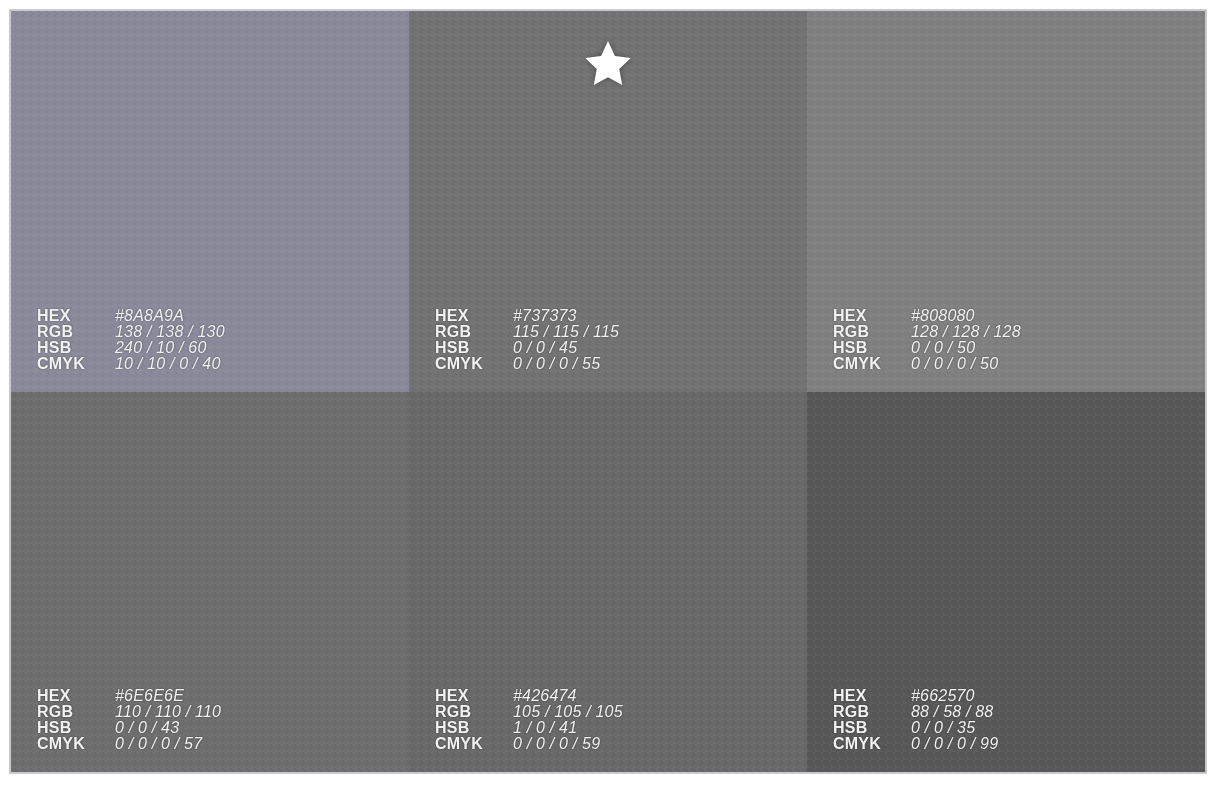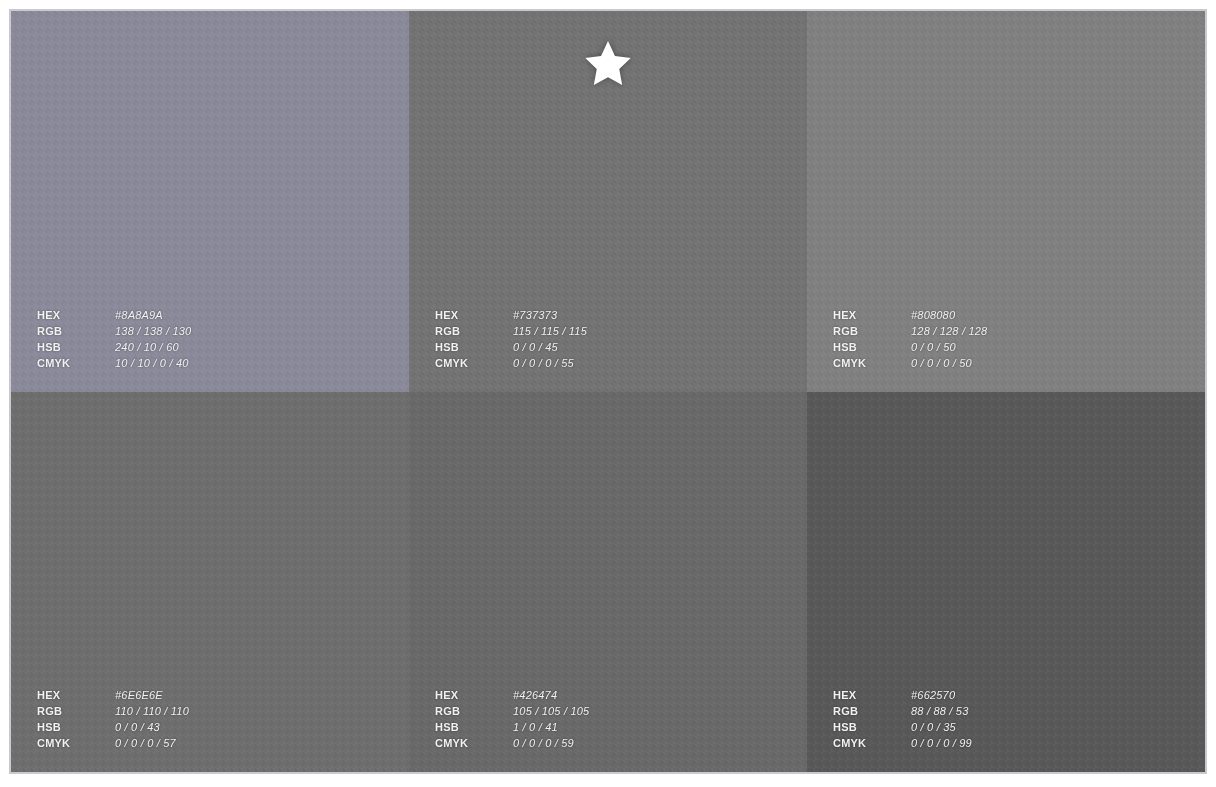--- a/index.html
+++ b/index.html
@@ -62,21 +62,21 @@
 
   .swatch-info {
     position: absolute;
     left: 26px;
     bottom: 22px;
     z-index: 3;
     display: grid;
     grid-template-columns: 72px auto;
     row-gap: 3px;
     column-gap: 6px;
-    font-size: 11px;
+    font-size: 16px;
     line-height: 13px;
     letter-spacing: 0.2px;
     color: #f2f2f2;
     text-shadow: 0 0 2px rgba(0,0,0,0.45);
   }
 
   .swatch-info .lbl {
     font-weight: bold;
     white-space: nowrap;
   }
@@ -168,21 +168,21 @@
             <span class="val">1 / 0 / 41</span>
             <span class="lbl">CMYK</span>
             <span class="val">0 / 0 / 0 / 59</span>
           </div>
         </div>
         <div class="swatch" style="background: rgb(88, 88, 88);">
           <div class="swatch-info">
             <span class="lbl">HEX</span>
             <span class="val">#662570</span>
             <span class="lbl">RGB</span>
-            <span class="val">88 / 88 / 53</span>
+            <span class="val">88 / 58 / 88</span>
             <span class="lbl">HSB</span>
             <span class="val">0 / 0 / 35</span>
             <span class="lbl">CMYK</span>
             <span class="val">0 / 0 / 0 / 99</span>
           </div>
         </div>
       </div>
   </div>
 </div>
 

